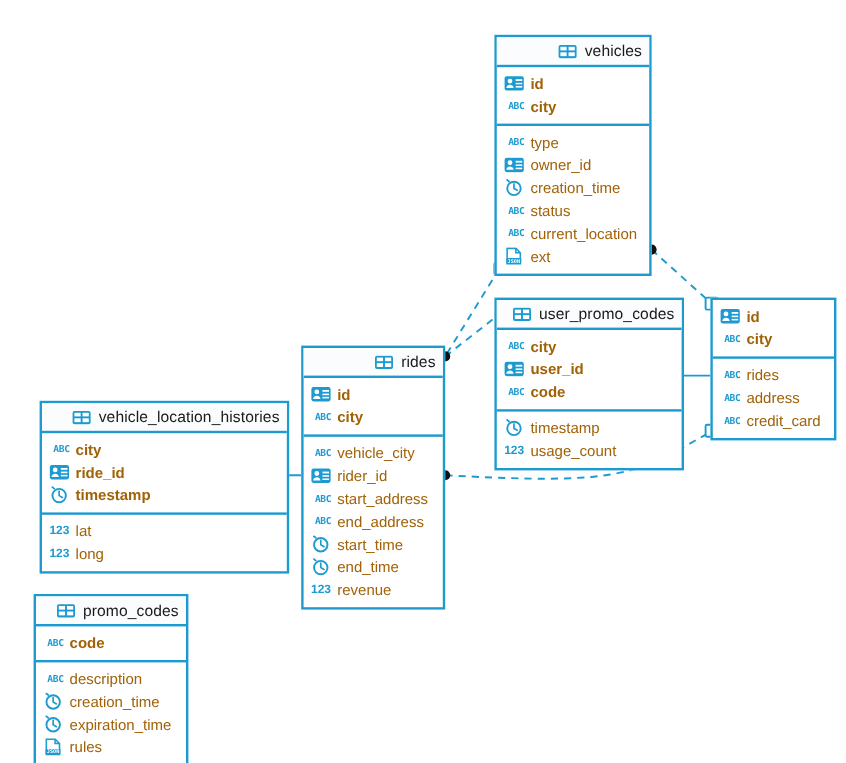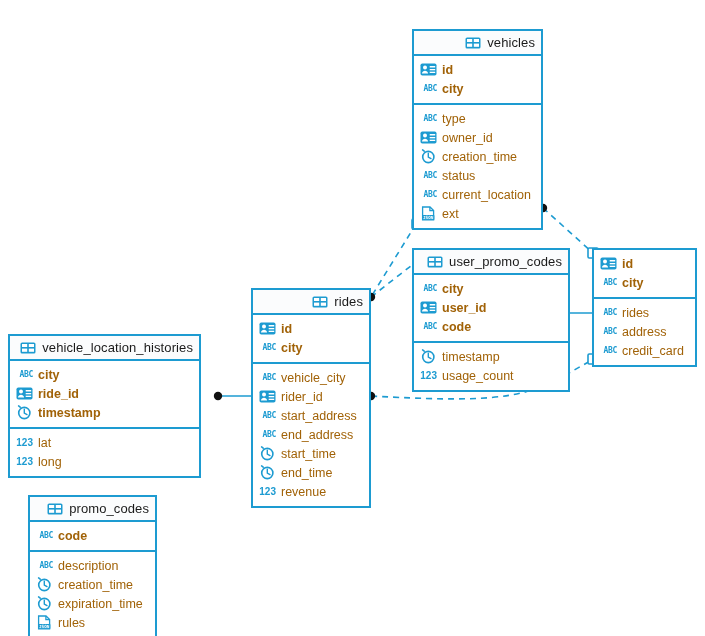--- a/index.html
+++ b/index.html
@@ -80,21 +80,21 @@
     text-align: right;
     display: inline-block;
   }
   .num-ic {
     font-family: "Liberation Sans", sans-serif;
     font-size: 10px;
     font-weight: bold;
     color: #1d9bd1;
     line-height: 14px;
     width: 17px;
-    text-align: right;
+    text-align: center;
     display: inline-block;
   }
 </style>
 </head>
 <body>
 
 <div id="canvas">
 
   <svg id="edges" viewBox="0 0 705 636" width="705" height="636">
       <path d="M 543 208 L 593 253" fill="none" stroke="#1d9bd1" stroke-width="1.6" stroke-dasharray="6,5"></path>
@@ -359,21 +359,21 @@
             </svg>
           </span>
           <span class="fname">end_time</span>
         </div>
         <div class="field">
           <span class="num-ic">123</span>
           <span class="fname">revenue</span>
         </div>
       </div>
     </div>
-    <div class="table-box" style="left: 8px; top: 334px; width: 193px;">
+    <div class="table-box" style="left: 33px; top: 334px; width: 208px;">
       <div class="tbl-header">
         <span class="ic">
           <svg width="16" height="12" viewBox="0 0 16 12">
             <rect x="0.5" y="0.5" width="15" height="11" rx="1.6" fill="#1d9bd1"></rect>
             <rect x="2" y="2" width="5.2" height="3" fill="#fff"></rect>
             <rect x="8.8" y="2" width="5.2" height="3" fill="#fff"></rect>
             <rect x="2" y="6.6" width="5.2" height="3.2" fill="#fff"></rect>
             <rect x="8.8" y="6.6" width="5.2" height="3.2" fill="#fff"></rect>
           </svg>
         </span>

